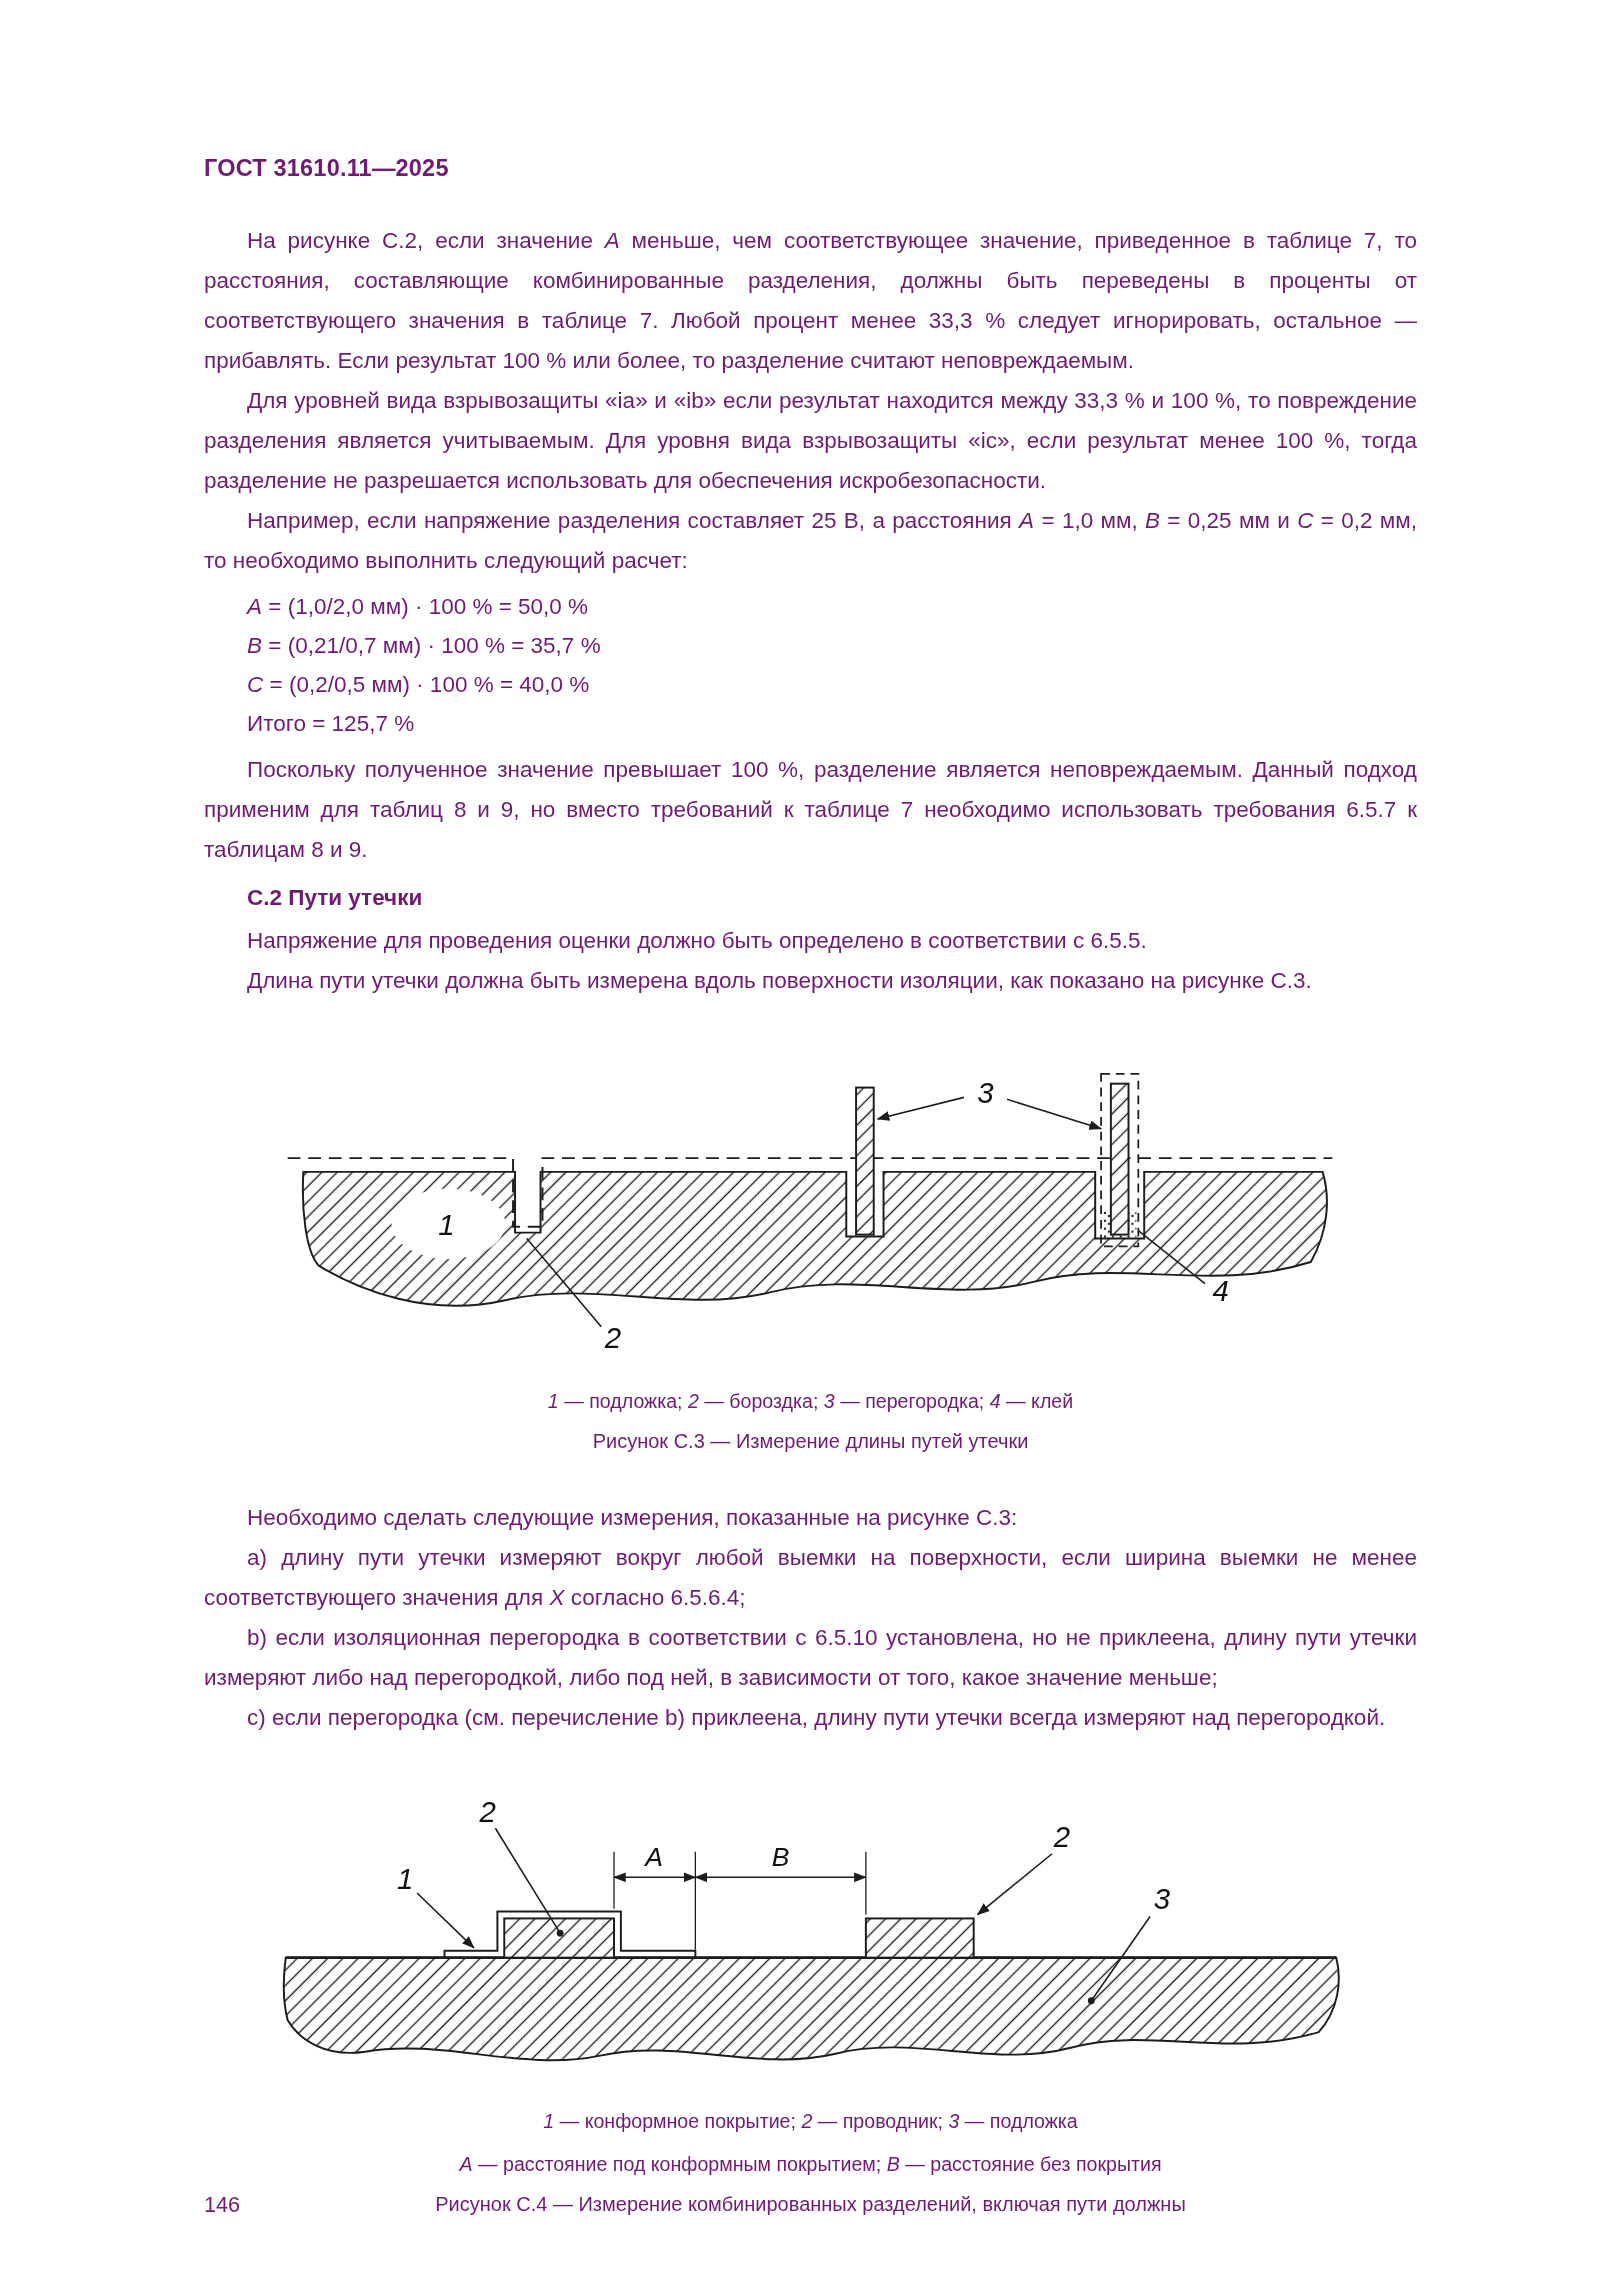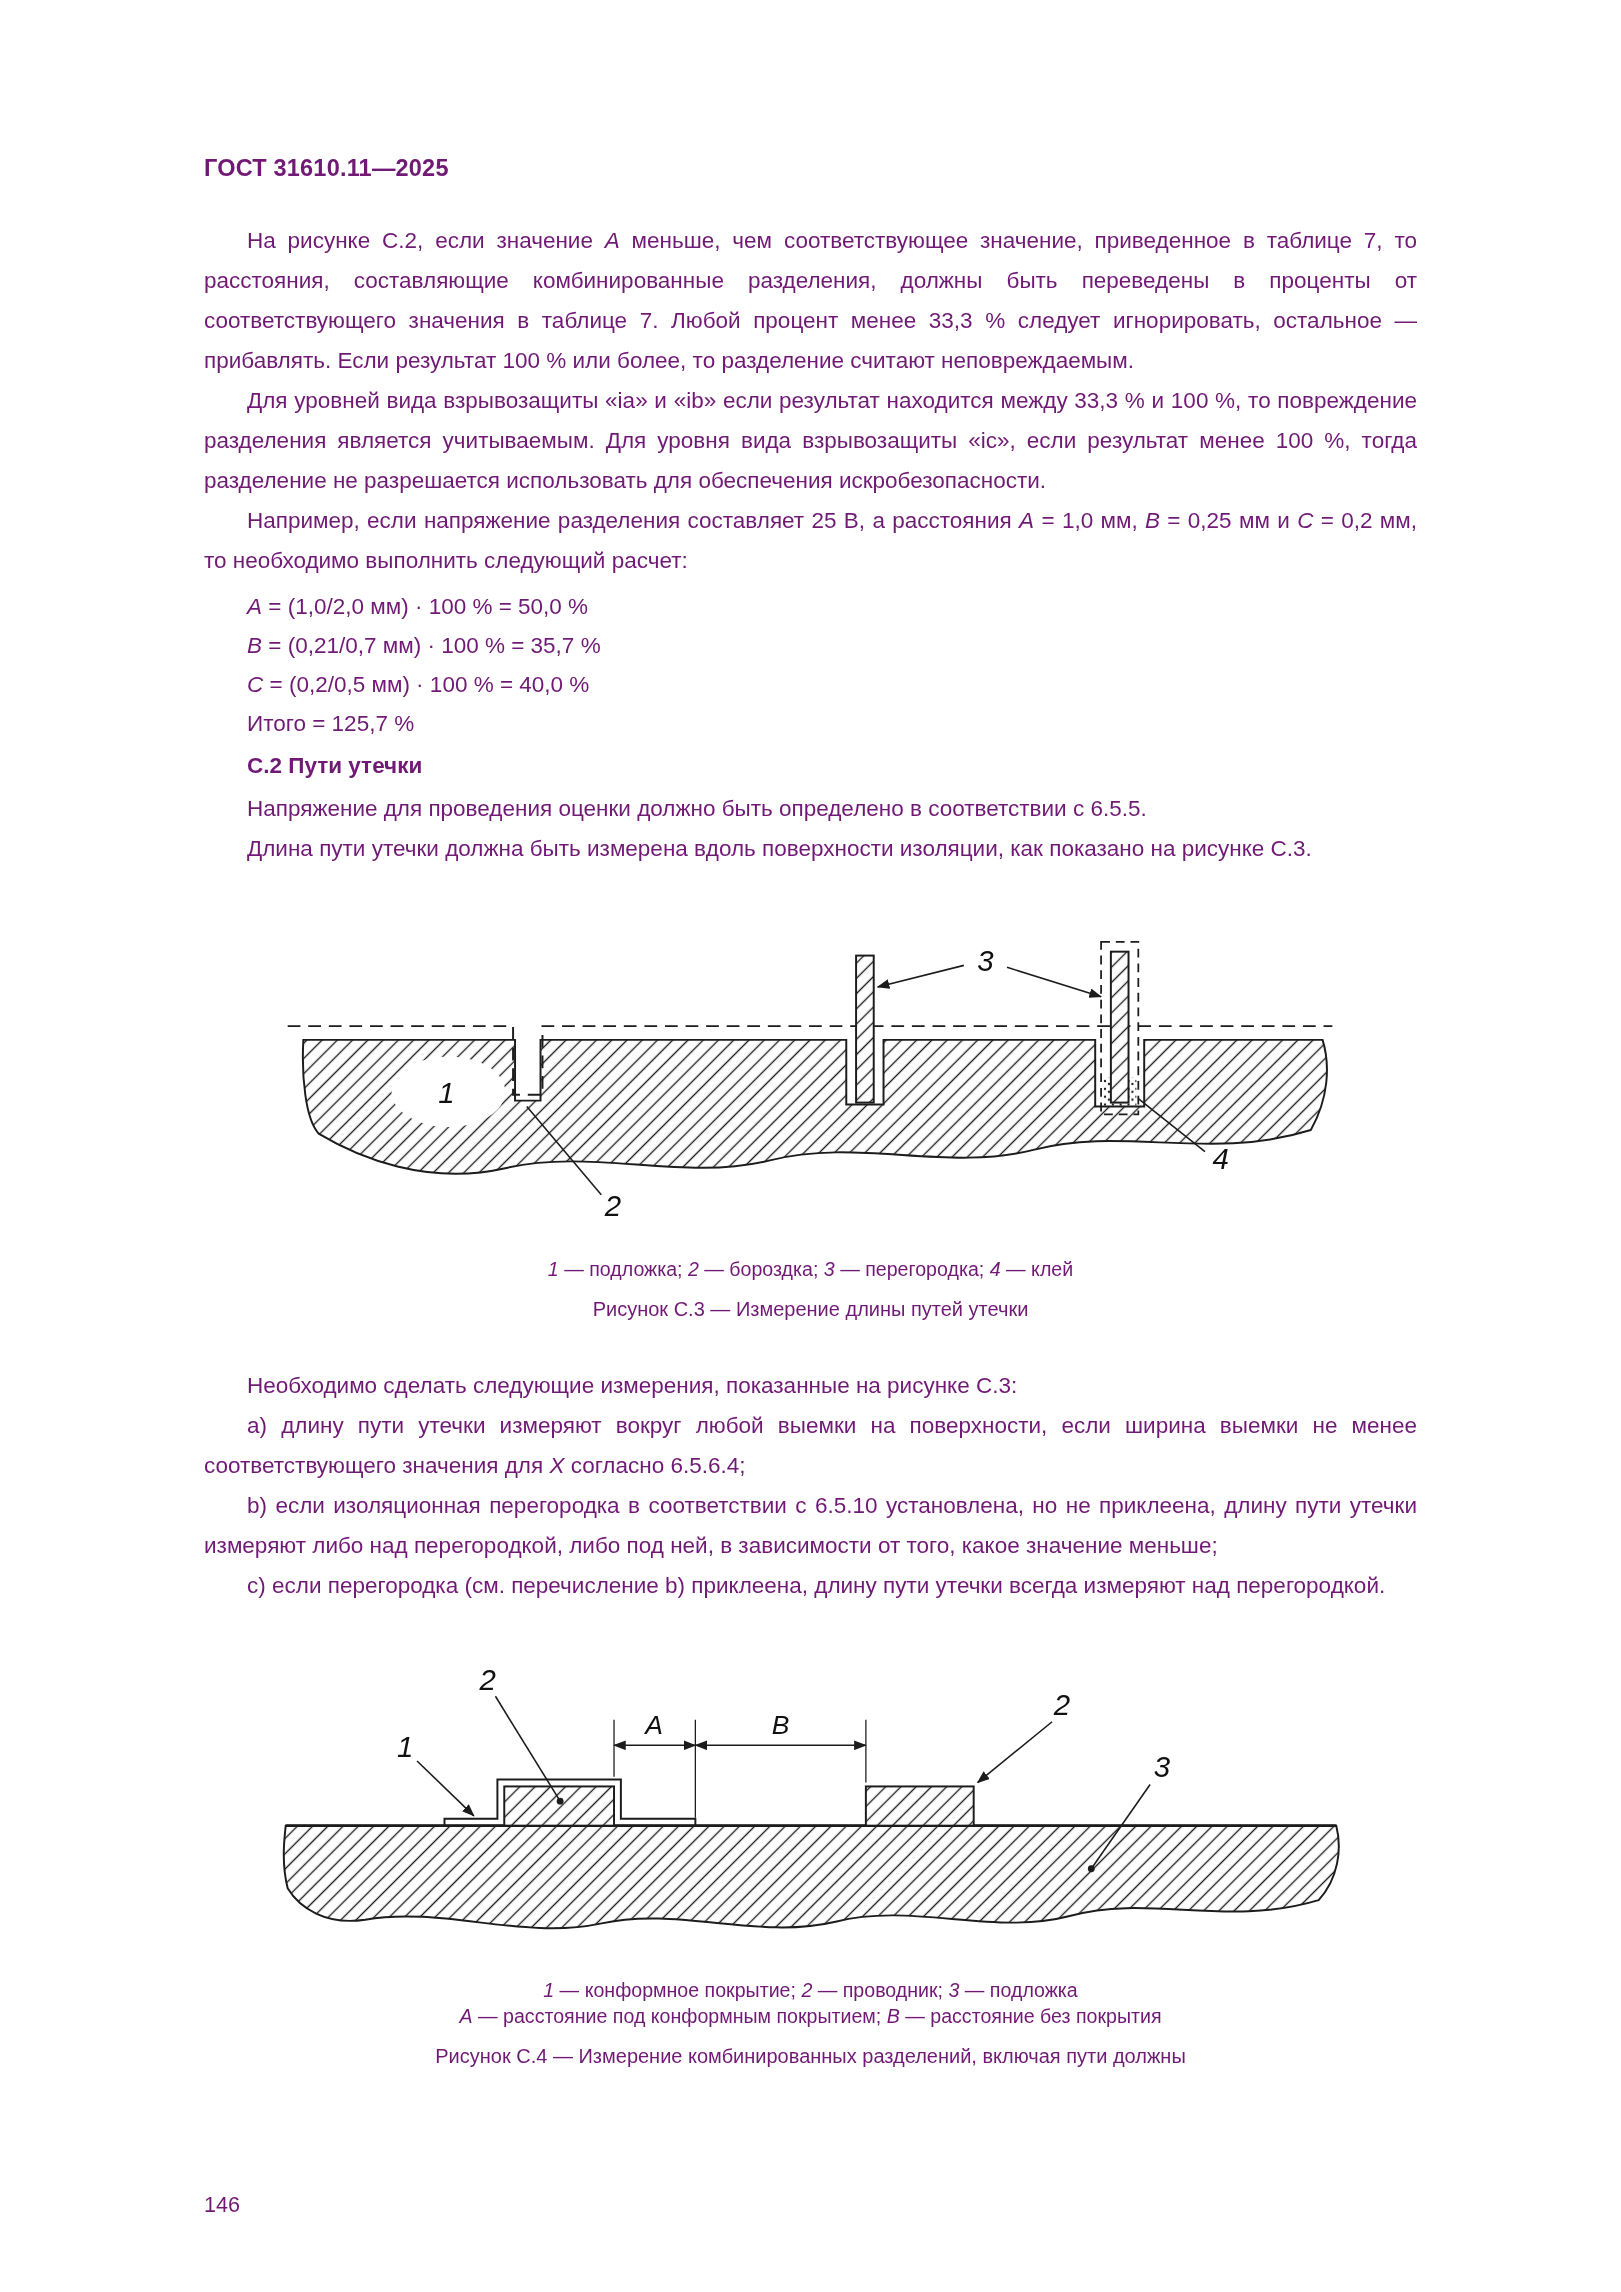--- a/index.html
+++ b/index.html
@@ -41,21 +41,21 @@
   i { font-style: italic; }
   .figure { text-align: center; }
   .fig-c3 { margin-top: 61px; margin-bottom: 45px; }
   .fig-c4 { margin-top: 55px; }
   .fig-svg { display: inline-block; }
   .fig-legend {
     font-size: 19.6px;
     line-height: 26.5px;
     margin-top: 17.6px;
   }
-  .fig-legend + .fig-legend { margin-top: 0; }
+  .fig-legend + .fig-legend { margin-top: 16px; }
   .fig-caption {
     font-size: 20px;
     margin-top: 15.7px;
   }
   .page-number {
     position: absolute;
     left: 204px;
     top: 2192px;
     font-size: 21.6px;
   }
@@ -87,20 +87,21 @@
     <p class="body">Для уровней вида взрывозащиты «ia» и «ib» если результат находится между 33,3 % и 100 %, то повреждение разделения является учитываемым. Для уровня вида взрывозащиты «ic», если результат менее 100 %, тогда разделение не разрешается использовать для обеспечения искробезопасности.</p>
     <p class="body"><span>Например, если напряжение разделения составляет 25 В, а расстояния </span><i>A</i><span> = 1,0 мм, </span><i>B</i><span> = 0,25 мм и </span><i>C</i><span> = 0,2 мм, то необходимо выполнить следующий расчет:</span></p>
 
     <div class="formulas">
       <div class="formula"><i>A</i><span> = (1,0/2,0 мм) · 100 % = 50,0 %</span></div>
       <div class="formula"><i>B</i><span> = (0,21/0,7 мм) · 100 % = 35,7 %</span></div>
       <div class="formula"><i>C</i><span> = (0,2/0,5 мм) · 100 % = 40,0 %</span></div>
       <div class="formula"><span>Итого = 125,7 %</span></div>
     </div>
 
+    <p class="body">Поскольку полученное значение превышает 100 %, разделение является неповреждаемым. Данный подход применим для таблиц 8 и 9, но вместо требований к таблице 7 необходимо использовать требования 6.5.7 к таблицам 8 и 9.</p>
 
     <div class="section-heading">С.2 Пути утечки</div>
 
     <p class="body">Напряжение для проведения оценки должно быть определено в соответствии с 6.5.5.</p>
     <p class="body">Длина пути утечки должна быть измерена вдоль поверхности изоляции, как показано на рисунке С.3.</p>
 
     <div class="figure fig-c3">
       <svg class="fig-svg" width="1078" height="304" viewBox="0 0 1100 310" role="img">
         <defs>
           <pattern id="c3hatch" width="11" height="11" patternUnits="userSpaceOnUse" patternTransform="rotate(45)">

